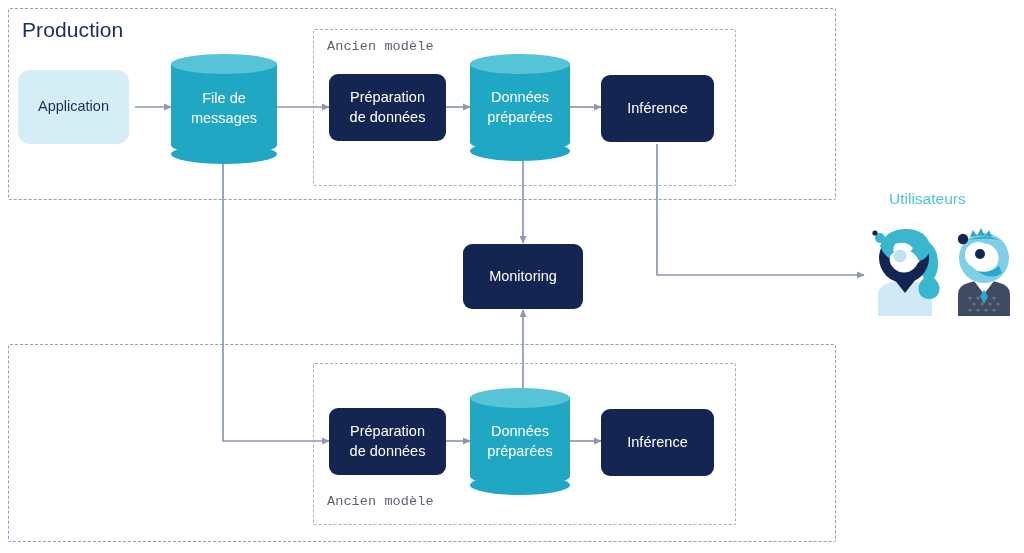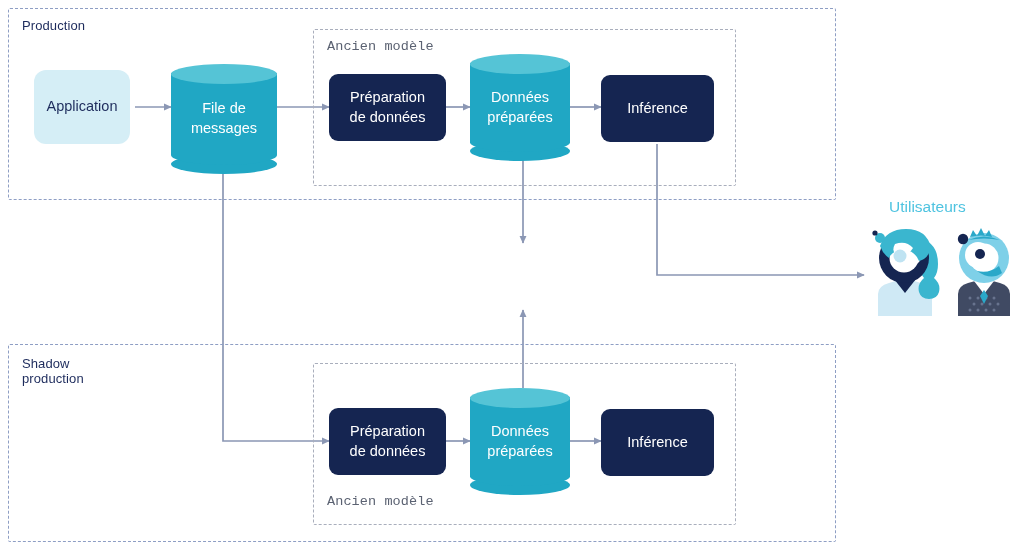--- a/index.html
+++ b/index.html
@@ -12,21 +12,21 @@
 
   
   .zone{
     position:absolute;
     border:1.6px dashed #8e9ec4;
     border-radius:2px;
     box-sizing:border-box;
   }
   .zone-title{
     position:absolute;
-    font-size:13px;
+    font-size:21px;
     line-height:1.18;
     color:#1d2b5c;
     letter-spacing:.1px;
     white-space:pre-line;
   }
 
   
   .subzone{
     position:absolute;
     border:1.5px dashed #a9aebc;
@@ -125,64 +125,63 @@
     </g>
   </svg>
 
   <div class="zone" style="left:8px;top:8px;width:828px;height:192px;"></div>
   <div class="zone-title" style="left:22px;top:18px;">Production</div>
 
   <div class="subzone" style="left:313px;top:29px;width:423px;height:157px;"></div>
   <div class="subzone-title" style="left:327px;top:39px;">Ancien modèle</div>
 
   <div class="zone" style="left:8px;top:344px;width:828px;height:198px;"></div>
-  <div class="zone-title" style="left:22px;top:356px;">Shadow
-production</div>
 
   <div class="subzone" style="left:313px;top:363px;width:423px;height:162px;"></div>
   <div class="subzone-title" style="left:327px;top:494px;">Ancien modèle</div>
 
-  <div class="node light" style="left:34px;top:70px;width:96px;height:74px;">Application</div>
-
-  <div class="cyl" style="left:171px;top:64px;width:106px;height:110px;">
+  <div class="node light" style="left:18px;top:70px;width:111px;height:74px;">Application</div>
+
+  <div class="cyl" style="left:171px;top:54px;width:106px;height:110px;">
     <div class="bottom"></div>
     <div class="body"></div>
     <div class="top"></div>
     <div class="label">File de
 messages</div>
   </div>
 
   <div class="node dark" style="left:329px;top:74px;width:117px;height:67px;">Préparation
 de données</div>
 
   <div class="cyl" style="left:470px;top:54px;width:100px;height:107px;">
     <div class="bottom"></div>
     <div class="body"></div>
     <div class="top"></div>
     <div class="label">Données
 préparées</div>
   </div>
 
   <div class="node dark" style="left:601px;top:75px;width:113px;height:67px;">Inférence</div>
 
+  <div class="node dark" style="left:463px;top:244px;width:120px;height:65px;">Monitoring</div>
 
   <div class="node dark" style="left:329px;top:408px;width:117px;height:67px;">Préparation
 de données</div>
 
   <div class="cyl" style="left:470px;top:388px;width:100px;height:107px;">
     <div class="bottom"></div>
     <div class="body"></div>
     <div class="top"></div>
     <div class="label">Données
 préparées</div>
   </div>
 
   <div class="node dark" style="left:601px;top:409px;width:113px;height:67px;">Inférence</div>
 
-  <div class="users-label" style="left:889px;top:190px;margin-top:8px;">Utilisateurs</div>
+  <div class="users-label" style="left:889px;top:190px;">Utilisateurs</div>
 
   <svg id="avatars" style="left:858px;top:222px;" width="166" height="100" viewBox="0 0 166 100">
 
     <g>
 
       <path d="M20,72 q0,-8 11,-11 l10,-3 h12 l10,3 q11,3 11,11 v22 h-54 z" fill="#cfe9f5"></path>
 
       <path d="M36,57 h22 l-11,14 z" fill="#152551"></path>
 
       <path d="M62,16 q18,5 18,26 q0,9 -4,14 q7,6 5,14 q-2,7 -10,7 q-8,0 -10,-7 q-2,-8 5,-14 q-5,-6 -5,-15 z" fill="#3ab6cf"></path>

